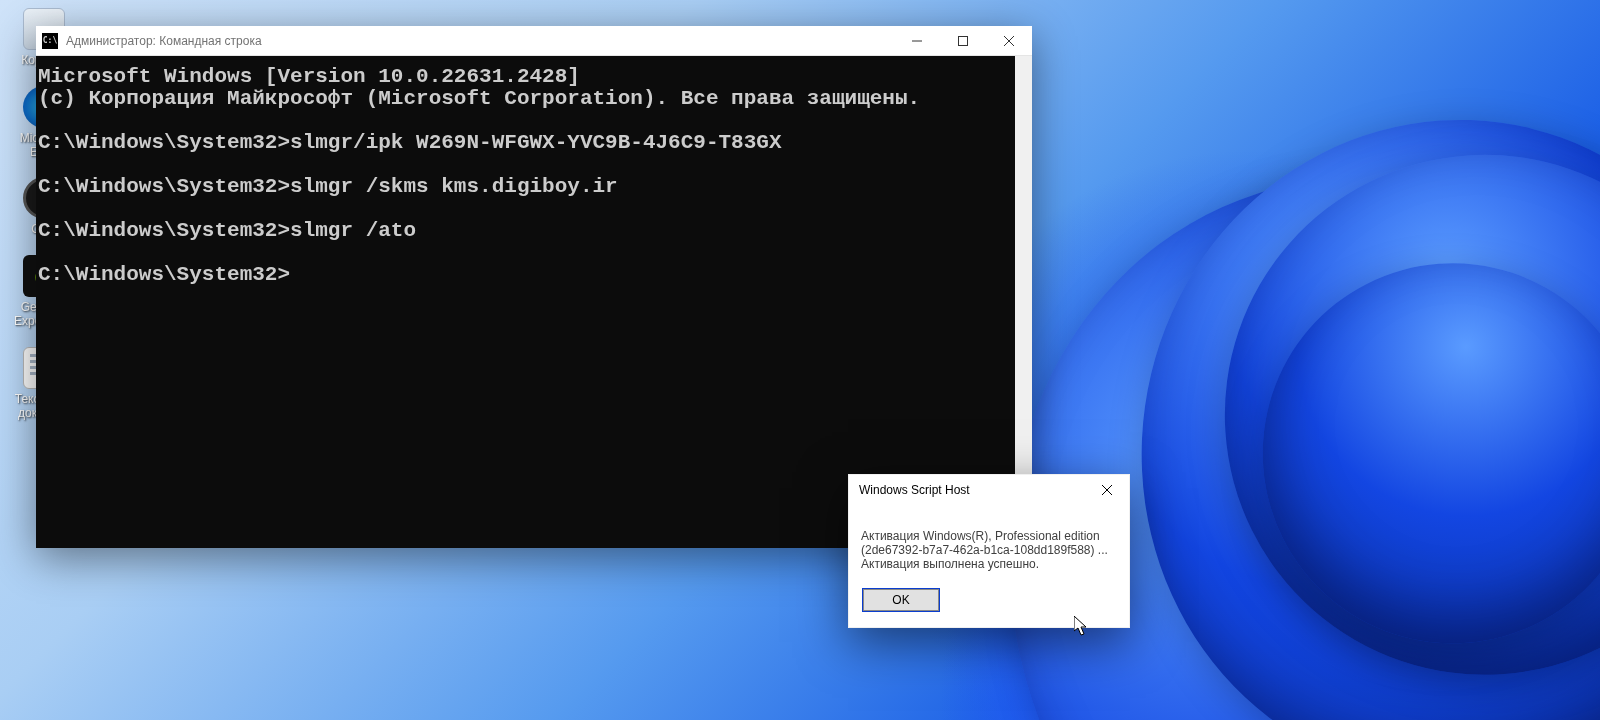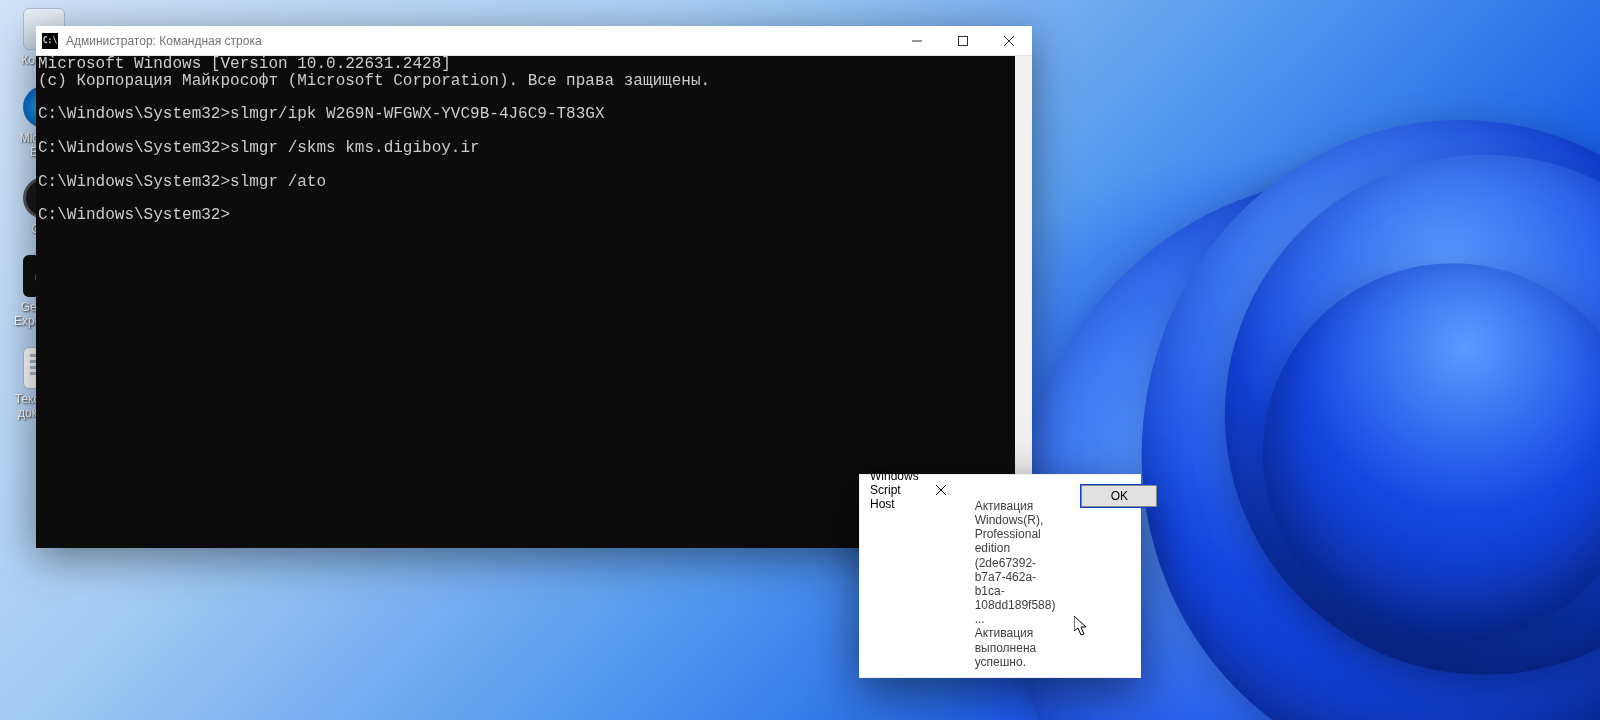--- a/index.html
+++ b/index.html
@@ -49,40 +49,40 @@
     color:#ccc; font-size:8px; font-family:monospace; font-weight:bold;
   }
   .cmd-title { font-size:12px; color:#737373; flex:1; }
   .win-controls { display:flex; height:100%; }
   .win-btn { width:46px; height:100%; display:flex; align-items:center; justify-content:center; cursor:pointer; color:#333; }
   .win-btn svg { width:10px; height:10px; stroke:currentColor; stroke-width:1; fill:none; }
   
   .cmd-body {
     flex:1; background:#0c0c0c; color:#cccccc;
     font-family: Consolas, "Courier New", monospace;
-    font-size:16px; line-height:1.05; padding:0 2px;
-    white-space:pre; overflow:hidden;
+    font-size:21px; line-height:1.05; padding:10px 2px;
+    white-space:pre; overflow:hidden;font-weight:bold;
   }
   .cmd-right-frame { position:absolute; top:30px; right:0; width:17px; bottom:0; background:#f0f0f0; }
 
   
   .dialog {
     position:absolute; left:848px; top:474px; width:282px;
     background:#fff; box-shadow:0 14px 46px rgba(0,0,0,0.5);
     border:1px solid rgba(0,0,0,0.06);
-    display:flex; flex-direction:row;margin-left:11px;
+    display:flex; flex-direction:column;
   }
   .dlg-titlebar {
     height:30px; display:flex; align-items:center; padding:0 0 0 10px;
   }
   .dlg-title { font-size:12px; color:#000; flex:1; }
   .dlg-close { width:44px; height:100%; display:flex; align-items:center; justify-content:center; cursor:pointer; }
   .dlg-close svg { width:10px; height:10px; stroke:#000; stroke-width:1; fill:none; }
   .dlg-body { padding:24px 12px 8px 12px; font-size:12px; color:#404040; line-height:1.18; }
-  .dlg-buttons { padding:10px 14px 16px; display:flex; justify-content:center; }
+  .dlg-buttons { padding:10px 14px 16px; display:flex; justify-content:flex-start; }
   .dlg-ok {
     width:76px; height:22px; background:#e1e1e1; border:1px solid #888;
     font-size:12px; cursor:pointer; box-shadow:0 0 0 1px #0a3dcf;
     display:flex; align-items:center; justify-content:center;
   }
   .cursor-arrow {
     position:absolute; left:1074px; top:616px; width:16px; height:22px; pointer-events:none;
   }
 </style>
 </head>

